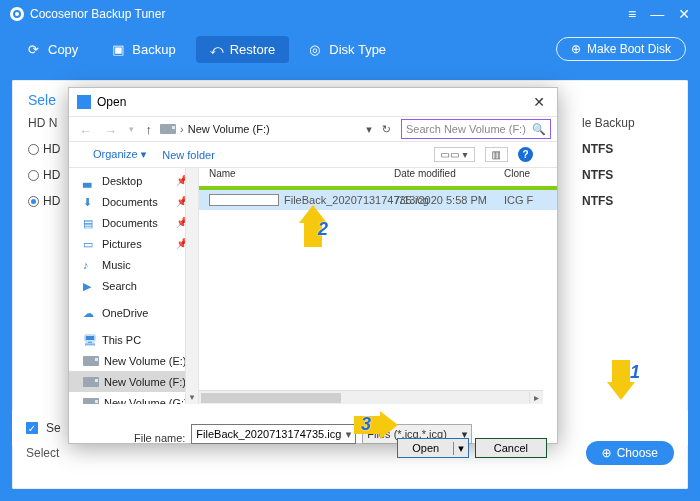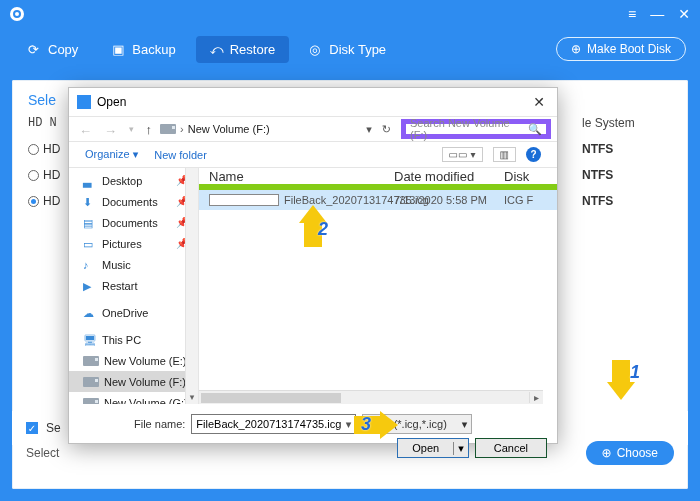--- a/index.html
+++ b/index.html
@@ -10,21 +10,21 @@
   .titlebar .logo::after{content:"";position:absolute;inset:3px;border:2px solid #2e8cf0;border-radius:50%;}
   .winbtns { margin-left:auto; display:flex; gap:14px; font-size:14px;}
   .toolbar { height:42px; display:flex; align-items:center; padding:0 14px; gap:6px; }
   .tbtn { display:flex; align-items:center; gap:6px; color:#fff; font-size:13px; padding:6px 14px; border-radius:4px; cursor:pointer;}
   .tbtn.active { background:#1f6fd1; }
   .tbtn .ic { width:14px; height:14px; display:inline-block;}
   .bootdisk { margin-left:auto; border:1px solid #dff0ff; border-radius:14px; padding:4px 14px; color:#fff; font-size:12px; display:flex; align-items:center; gap:6px;}
   .panel { position:absolute; left:12px; right:12px; top:80px; bottom:12px; background:#fff; border-radius:2px; box-shadow:0 0 0 1px #e5eef7 inset; }
   .panel-head { color:#2e8cf0; font-size:14px; padding:12px 16px 4px; }
   .headers { display:flex; padding:4px 16px; font-size:12px; color:#444; }
-  .headers span:nth-child(1){width:70px;font-family:Liberation Mono, monospace;}
+  .headers span:nth-child(1){width:70px;}
   .headers span:nth-child(2){flex:1;}
   .headers span:nth-child(3){width:90px;}
   .headers span:nth-child(4){width:90px;}
   .rows { padding:2px 16px; }
   .row { display:flex; align-items:center; font-size:12px; color:#333; height:26px;}
   .row .rcell1{width:70px; display:flex; align-items:center; gap:4px;}
   .row .rcell4{width:90px;font-weight:bold;}
   .radio{width:11px;height:11px;border:1px solid #666;border-radius:50%;display:inline-block;position:relative;}
   .radio.on::after{content:"";position:absolute;inset:2px;background:#2e8cf0;border-radius:50%;}
   .bottombar { position:absolute; left:12px; right:12px; bottom:56px; height:34px; background:#fff; display:flex; align-items:center; padding:0 14px; gap:8px; font-size:12px; color:#333;}
@@ -38,47 +38,47 @@
   .dialog{position:absolute;left:68px;top:87px;width:490px;height:357px;background:#fff;border:1px solid #bfbfbf;box-shadow:0 4px 22px rgba(0,0,0,0.35);}
   .dlg-title{height:28px;background:#fff;display:flex;align-items:center;padding:0 8px;font-size:12px;}
   .dlg-title .cube{width:14px;height:14px;background:#2e8cf0;margin-right:6px}
   .dlg-title .x{margin-left:auto;font-size:14px;color:#333;padding:0 4px}
   .dlg-nav{height:26px;border-top:1px solid #e5e5e5;border-bottom:1px solid #e5e5e5;display:flex;align-items:center;padding:0 6px;font-size:11px;color:#555;gap:4px}
   .navarrow{color:#bbb;padding:0 4px;font-size:13px}
   .navarrow.dark{color:#333}
   .drivebox{display:flex;align-items:center;gap:4px;flex:1}
   .driveicon{width:16px;height:10px;background:#9aa6b2;border-radius:1px;position:relative}
   .driveicon::after{content:"";position:absolute;right:1px;top:2px;width:3px;height:3px;background:#e0e8ef}
-  .searchbox{width:150px;height:20px;border:5px solid #8b5cf6;display:flex;align-items:center;padding:0 4px;color:#888}
+  .searchbox{width:150px;height:20px;border:1px solid #8b5cf6;display:flex;align-items:center;padding:0 4px;color:#888}
   .searchbox .mag{margin-left:auto}
-  .dlg-tool{height:26px;border-bottom:1px solid #e5e5e5;display:flex;align-items:center;padding:0 16px;font-size:11px;color:#226fce;gap:16px}
+  .dlg-tool{height:26px;border-bottom:1px solid #e5e5e5;display:flex;align-items:center;padding:0 24px;font-size:11px;color:#226fce;gap:16px}
   .dlg-tool .right{margin-left:auto;display:flex;align-items:center;gap:10px;color:#555}
   .viewbtn{border:1px solid #ccc;padding:1px 6px;display:flex;align-items:center;gap:3px;font-size:10px}
   .qm{width:15px;height:15px;border-radius:50%;background:#1a6dd6;color:#fff;display:flex;align-items:center;justify-content:center;font-size:10px;font-weight:bold}
   .dlg-body{display:flex;height:236px}
   .tree{width:130px;border-right:1px solid #e5e5e5;overflow:hidden;padding-top:2px;position:relative}
   .titem{display:flex;align-items:center;gap:5px;font-size:11px;color:#222;padding:2px 4px 2px 14px;height:21px}
   .titem.sel{background:#d8d8d8}
   .titem .tic{width:14px;height:12px;display:inline-block}
   .pin{color:#777;font-size:10px;margin-left:auto;margin-right:5px}
   .filearea{flex:1;display:flex;flex-direction:column;position:relative}
-  .cols{height:22px;border-bottom:6px solid #84cc16;display:flex;align-items:flex-end;font-size:13px;color:#333}
+  .cols{height:22px;border-bottom:4px solid #84cc16;display:flex;align-items:flex-start;font-size:10px;color:#333}
   .cols span:nth-child(1){width:195px;padding-left:10px}
   .cols span:nth-child(2){width:110px}
   .cols span:nth-child(3){flex:1}
   .frow{height:20px;display:flex;align-items:center;font-size:11px;background:#cfe7fb;color:#222}
   .frow span:nth-child(1){width:195px;padding-left:10px;display:flex;align-items:center;gap:5px}
   .frow span:nth-child(2){width:110px;color:#555}
   .frow span:nth-child(3){flex:1;color:#555}
   .doc{width:11px;height:12px;border:1px solid #888;background:#fff;position:relative}
   .hscroll{position:absolute;left:0;right:14px;bottom:0;height:14px;background:#f0f0f0;border-top:1px solid #ddd;display:flex;align-items:center}
   .hscroll .thumb{width:140px;height:10px;background:#cfcfcf;margin-left:2px}
   .hscroll .ar{margin-left:auto;width:14px;text-align:center;color:#666;font-size:10px;border-left:1px solid #ddd}
   .tree-scroll{position:absolute;right:0;top:0;bottom:0;width:13px;background:#f2f2f2;border-left:1px solid #e3e3e3;display:flex;align-items:flex-end;justify-content:center;padding-bottom:2px;font-size:9px;color:#666}
-  .dlg-foot{height:40px;display:flex;align-items:center;padding:16px 10px;gap:6px;font-size:11px}
+  .dlg-foot{height:40px;display:flex;align-items:flex-end;padding:0 10px;gap:6px;font-size:11px}
   .lbl{color:#333;margin-left:55px}
   .fname{width:165px;height:20px;border:1px solid #777;display:flex;align-items:center;padding:0 4px;font-size:11px}
   .fname .dd{margin-left:auto;color:#555}
   .ftype{width:110px;height:20px;border:1px solid #aaa;background:#efefef;display:flex;align-items:center;padding:0 4px;font-size:11px;color:#333}
   .ftype .dd{margin-left:auto}
   .dlg-btns{height:28px;display:flex;align-items:flex-start;justify-content:flex-end;padding:0 10px 6px;gap:6px;margin-top:-6px}
   .obtn{height:20px;border:1px solid #14532d;background:#e9e9e9;font-size:11px;display:flex;align-items:center}
   .obtn.open{border:1px solid #2a6fb5}
   .obtn .main{padding:0 14px}
   .obtn .split{border-left:1px solid #888;padding:0 4px}
@@ -90,20 +90,21 @@
   .num{position:absolute;color:#236bd6;font-weight:900;font-size:18px;font-style:italic;text-shadow:0 0 2px #fff}
   .tri-up{width:0;height:0;border-left:14px solid transparent;border-right:14px solid transparent;border-bottom:18px solid #f6c90e;position:absolute}
   .tri-down{width:0;height:0;border-left:14px solid transparent;border-right:14px solid transparent;border-top:18px solid #f6c90e;position:absolute}
 </style>
 </head>
 <body>
 
 <div class="chrome">
   <div class="titlebar">
     <span class="logo"></span>
+    <span>Cocosenor Backup Tuner</span>
     <div class="winbtns">
       <span>≡</span>
       <span>—</span>
       <span>✕</span>
     </div>
   </div>
   <div class="toolbar">
     <div class="tbtn">
         <span class="ic">⟳</span>
         <span>Copy</span>
@@ -125,21 +126,21 @@
         <span>Make Boot Disk</span>
       </div>
   </div>
 
   <div class="panel">
     <div class="panel-head">Sele</div>
     <div class="headers">
       <span>HD N</span>
         <span></span>
         <span></span>
-        <span>le System</span>
+        <span>le Backup</span>
     </div>
     <div class="rows">
       <div class="row">
           <span class="rcell1">
             <span class="radio"></span>
             <span>HD</span>
           </span>
           <span style="flex:1"></span>
           <span class="rcell4">NTFS</span>
         </div>
@@ -228,21 +229,21 @@
           <span class="tic" style="color:#3a8bd8">▭</span>
           <span>Pictures</span>
           <span class="pin">📌</span>
         </div>
       <div class="titem">
           <span class="tic" style="color:#3a8bd8">♪</span>
           <span>Music</span>
         </div>
       <div class="titem">
           <span class="tic" style="color:#3a8bd8">▶</span>
-          <span>Restart</span>
+          <span>Search</span>
         </div>
       <div class="titem" style="margin-top:6px">
           <span class="tic" style="color:#3a8bd8">☁</span>
           <span>OneDrive</span>
         </div>
       <div class="titem" style="margin-top:6px">
           <span class="tic" style="color:#3a8bd8">🖥</span>
           <span>This PC</span>
         </div>
       <div class="titem">
@@ -256,21 +257,21 @@
       <div class="titem">
           <span class="driveicon"></span>
           <span>New Volume (G:)</span>
         </div>
       <div class="tree-scroll">▾</div>
     </div>
     <div class="filearea">
       <div class="cols">
         <span>Name</span>
         <span>Date modified</span>
-        <span>Disk</span>
+        <span>Clone</span>
       </div>
       <div class="frow">
         <span>
             <span class="doc"></span>
             <span>FileBack_2020713174735.icg</span>
           </span>
         <span>7/13/2020 5:58 PM</span>
         <span>ICG F</span>
       </div>
       <div class="hscroll">

